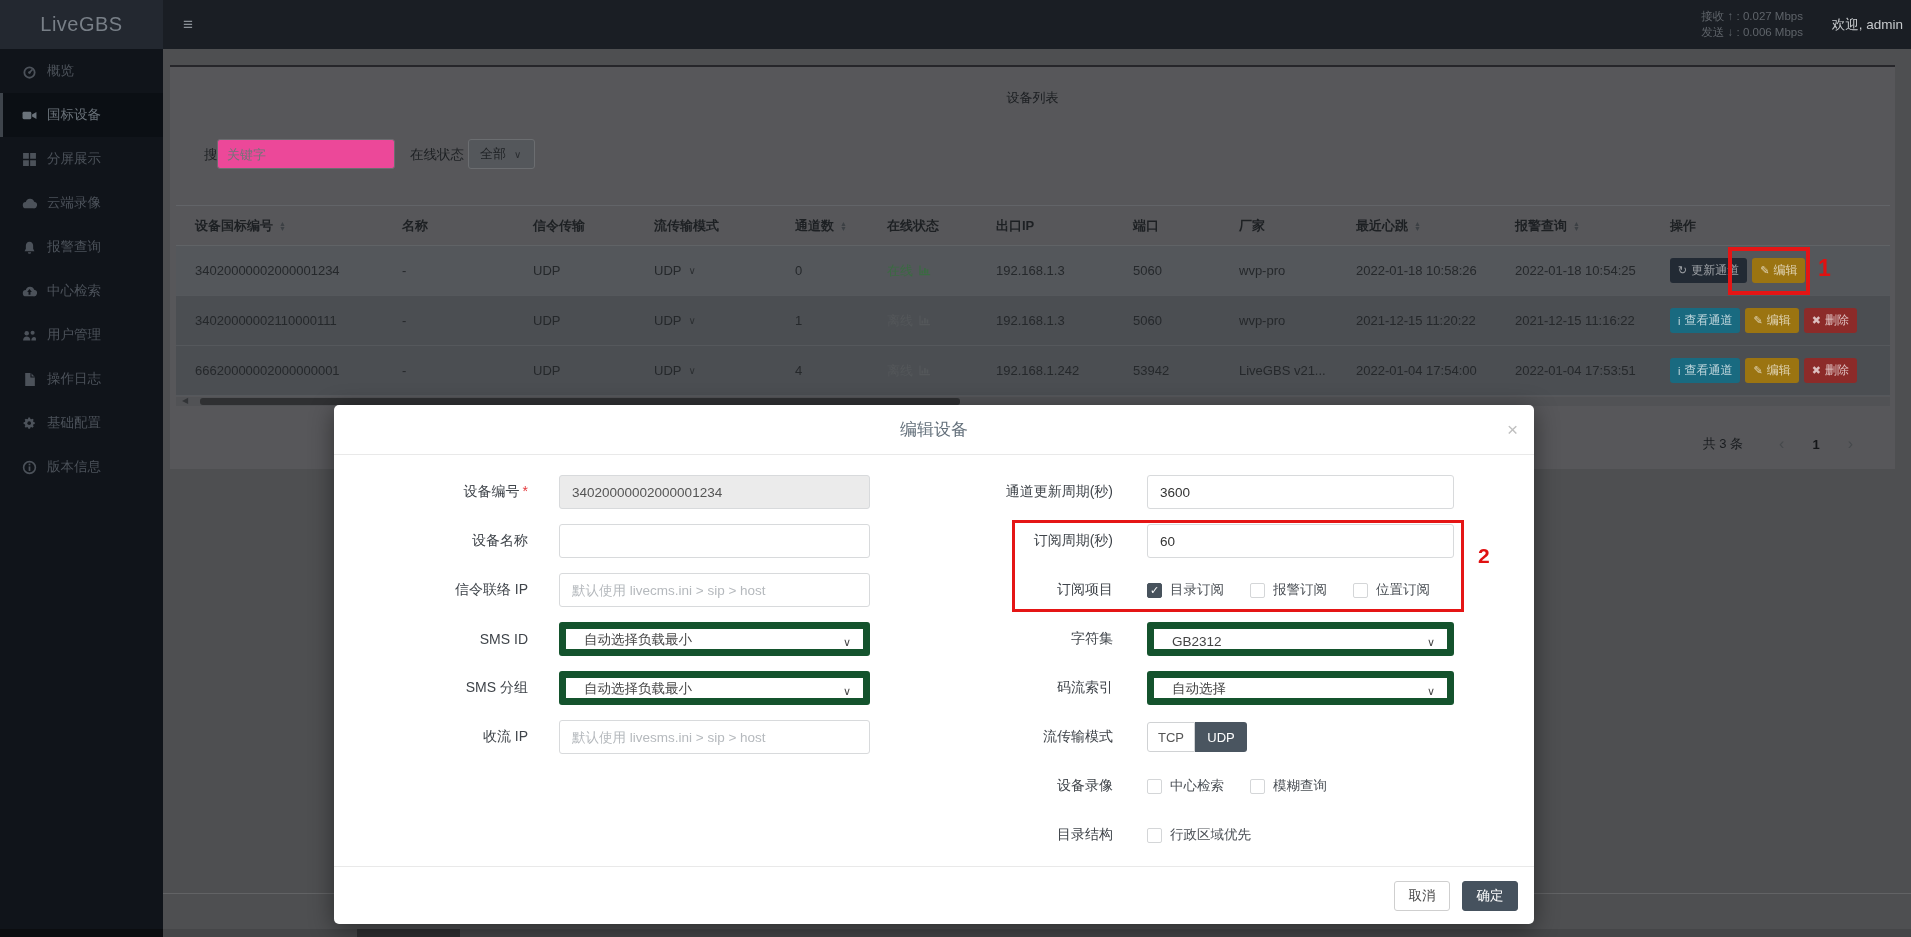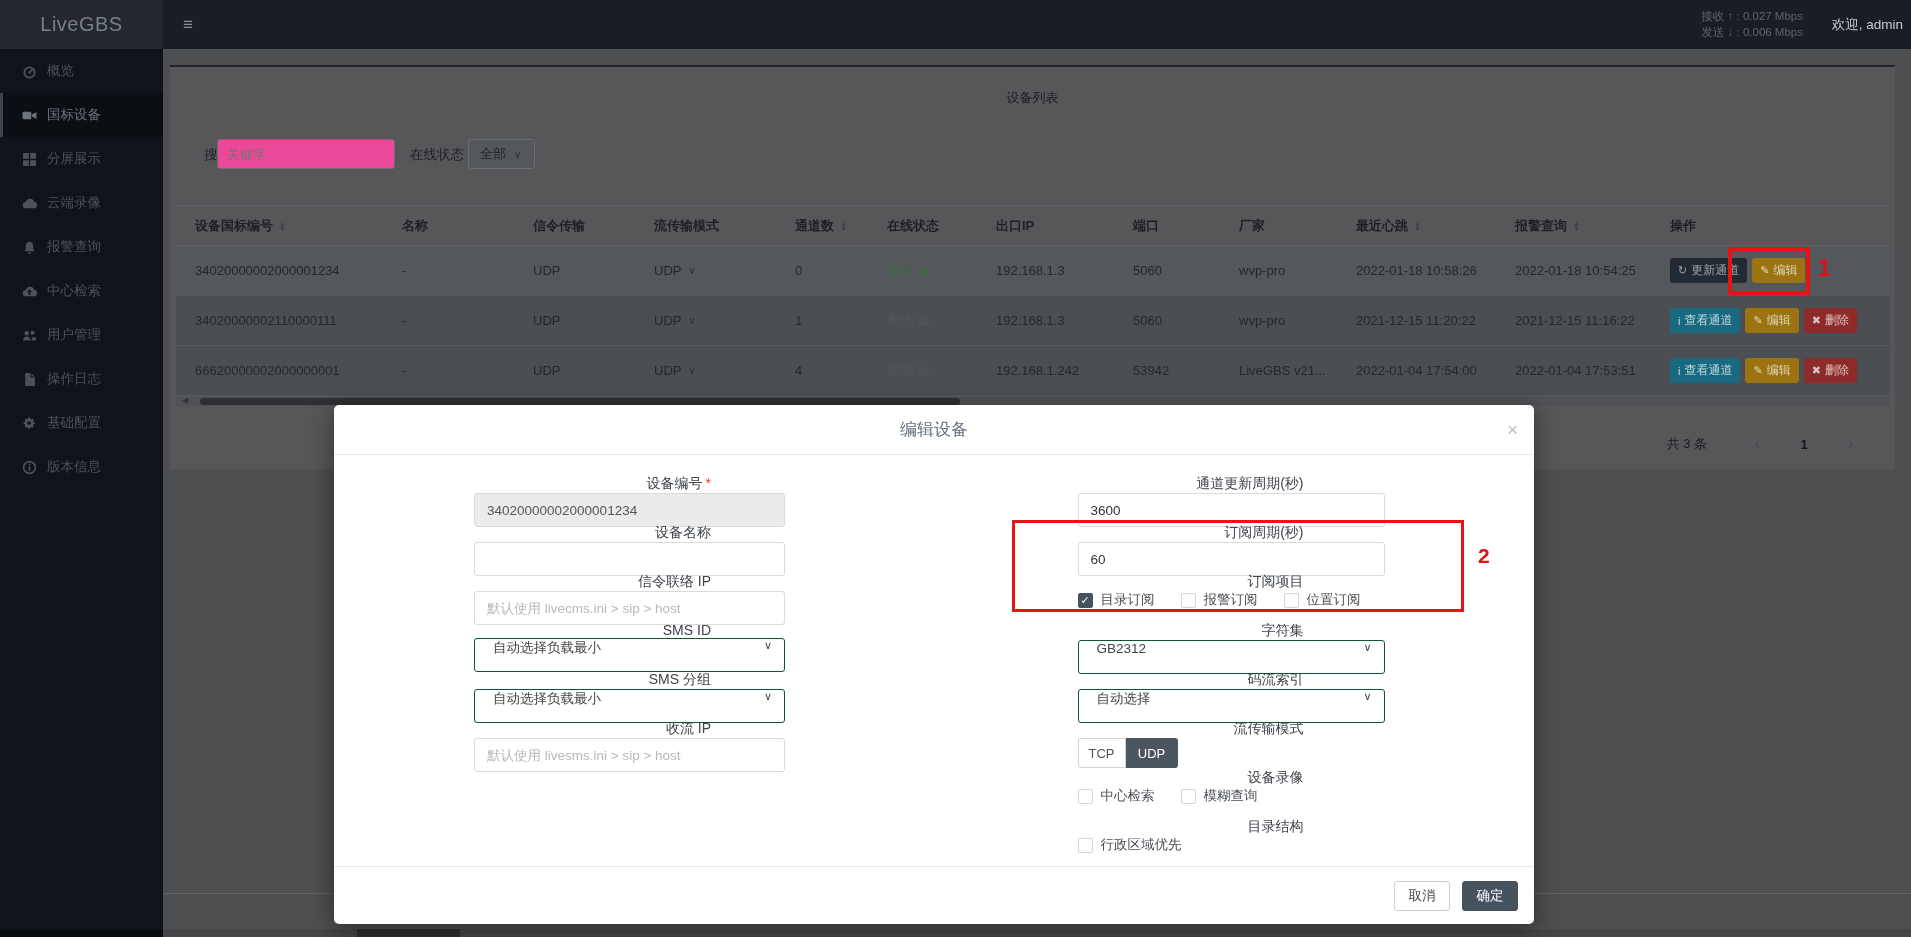--- a/index.html
+++ b/index.html
@@ -52,51 +52,51 @@
   .btn .b-ic{font-size:11px;font-style:normal;}
   .btn-update{background:#222a34;color:rgba(255,255,255,.55);}
   .btn-view{background:#196a80;color:rgba(255,255,255,.72);}
   .btn-edit{background:#9b7411;color:rgba(255,255,255,.68);}
   .btn-del{background:#8c2b29;color:rgba(255,255,255,.7);}
   
   .hscroll{position:absolute;left:6px;top:330px;width:1714px;height:9px;background:#515255;}
   .hscroll .arrow{position:absolute;left:6px;top:-1px;font-size:8px;color:#323437;}
   .hscroll .thumb{position:absolute;left:24px;top:1px;width:760px;height:7px;background:#2f3032;border-radius:3px;cursor:pointer;}
   
-  .pager{position:absolute;right:28px;top:368px;display:flex;align-items:center;font-size:13px;color:#191c1f;gap:12px;}
+  .pager{position:absolute;right:28px;top:368px;display:flex;align-items:center;font-size:13px;color:#191c1f;gap:0;}
   .pager .total{margin-right:22px;}
   .pager .pg-prev,.pager .pg-next{color:#46494c;font-size:16px;padding:0 14px;cursor:pointer;}
   .pager .pg-num{color:#141618;font-weight:700;padding:0 14px;cursor:pointer;}
   .footer-line{position:absolute;left:0;top:844px;width:1748px;border-top:1px solid #626365;}
   .bottombar{position:absolute;left:0;bottom:0;width:1911px;height:8px;background:#454648;z-index:6;}
   .bottombar .side-mask{position:absolute;left:0;top:0;width:163px;height:8px;background:#0b0d10;}
   .bottombar .b-thumb{position:absolute;left:357px;top:0;width:103px;height:8px;background:#2e2f31;}
   
   .modal{position:absolute;left:334px;top:405px;width:1200px;height:519px;background:#ffffff;border-radius:5px;
          box-shadow:0 5px 25px rgba(0,0,0,.45);z-index:100;}
   .m-header{position:absolute;left:0;top:0;width:100%;height:50px;border-bottom:1px solid #e9e9e9;box-sizing:border-box;}
   .m-title{width:100%;text-align:center;line-height:50px;font-size:17px;color:#64707b;}
   .m-close{position:absolute;right:16px;top:0;line-height:50px;font-size:19px;color:#c0c0c0;cursor:pointer;}
   .m-body{position:absolute;left:0;top:50px;width:100%;height:411px;}
   .mcol{position:absolute;top:20px;}
   .mcol-left{left:0;width:560px;}
   .mcol-right{left:600px;width:560px;}
-  .f-row{display:flex;align-items:center;height:34px;margin-bottom:15px;flex-direction:column;}
+  .f-row{display:flex;align-items:center;height:34px;margin-bottom:15px;}
   .f-label{font-size:14px;color:#3f444a;text-align:right;white-space:nowrap;}
   .mcol-left .f-label{width:194px;}
   .mcol-left .f-ctrl{margin-left:31px;width:311px;}
   .mcol-right .f-label{width:179px;}
   .mcol-right .f-ctrl{margin-left:34px;width:307px;}
   .req{color:#e4393c;margin-left:3px;}
   .f-input{width:100%;height:34px;box-sizing:border-box;border:1px solid #d8dadc;border-radius:3px;
            font-size:13.5px;color:#333;padding:0 12px;outline:none;font-family:inherit;background:#fff;}
   .f-input::placeholder{color:#b5b9bd;}
   .f-input:disabled{background:#ebebeb;color:#555;}
-  .f-select{width:100%;height:34px;box-sizing:border-box;border:1px solid #14532d;border-radius:3px;background:#fff;
-            font-size:13.5px;color:#444;display:flex;align-items:flex-start;padding-left:18px;position:relative;cursor:pointer;}
+  .f-select{width:100%;height:34px;box-sizing:border-box;border:7px solid #14532d;border-radius:3px;background:#fff;
+            font-size:13.5px;color:#444;display:flex;align-items:flex-end;padding-left:18px;position:relative;cursor:pointer;}
   .f-select .caret{position:absolute;right:12px;font-size:11px;color:#444;}
   .cb-group{display:flex;align-items:center;gap:26px;}
   .cb-item{display:flex;align-items:center;gap:8px;cursor:pointer;}
   .cb-box{width:15px;height:15px;box-sizing:border-box;border:1px solid #d4d6d8;border-radius:2px;background:#fff;
           display:flex;align-items:center;justify-content:center;font-size:11px;color:#fff;}
   .cb-box.checked{background:#47525c;border-color:#47525c;}
   .cb-label{font-size:13.5px;color:#4a4f55;}
   .toggle{display:flex;}
   .tg-opt{height:30px;box-sizing:border-box;display:flex;align-items:center;justify-content:center;font-size:13px;cursor:pointer;}
   .tg-off{width:48px;background:#fff;border:1px solid #d0d2d4;color:#555;border-radius:3px 0 0 3px;}

